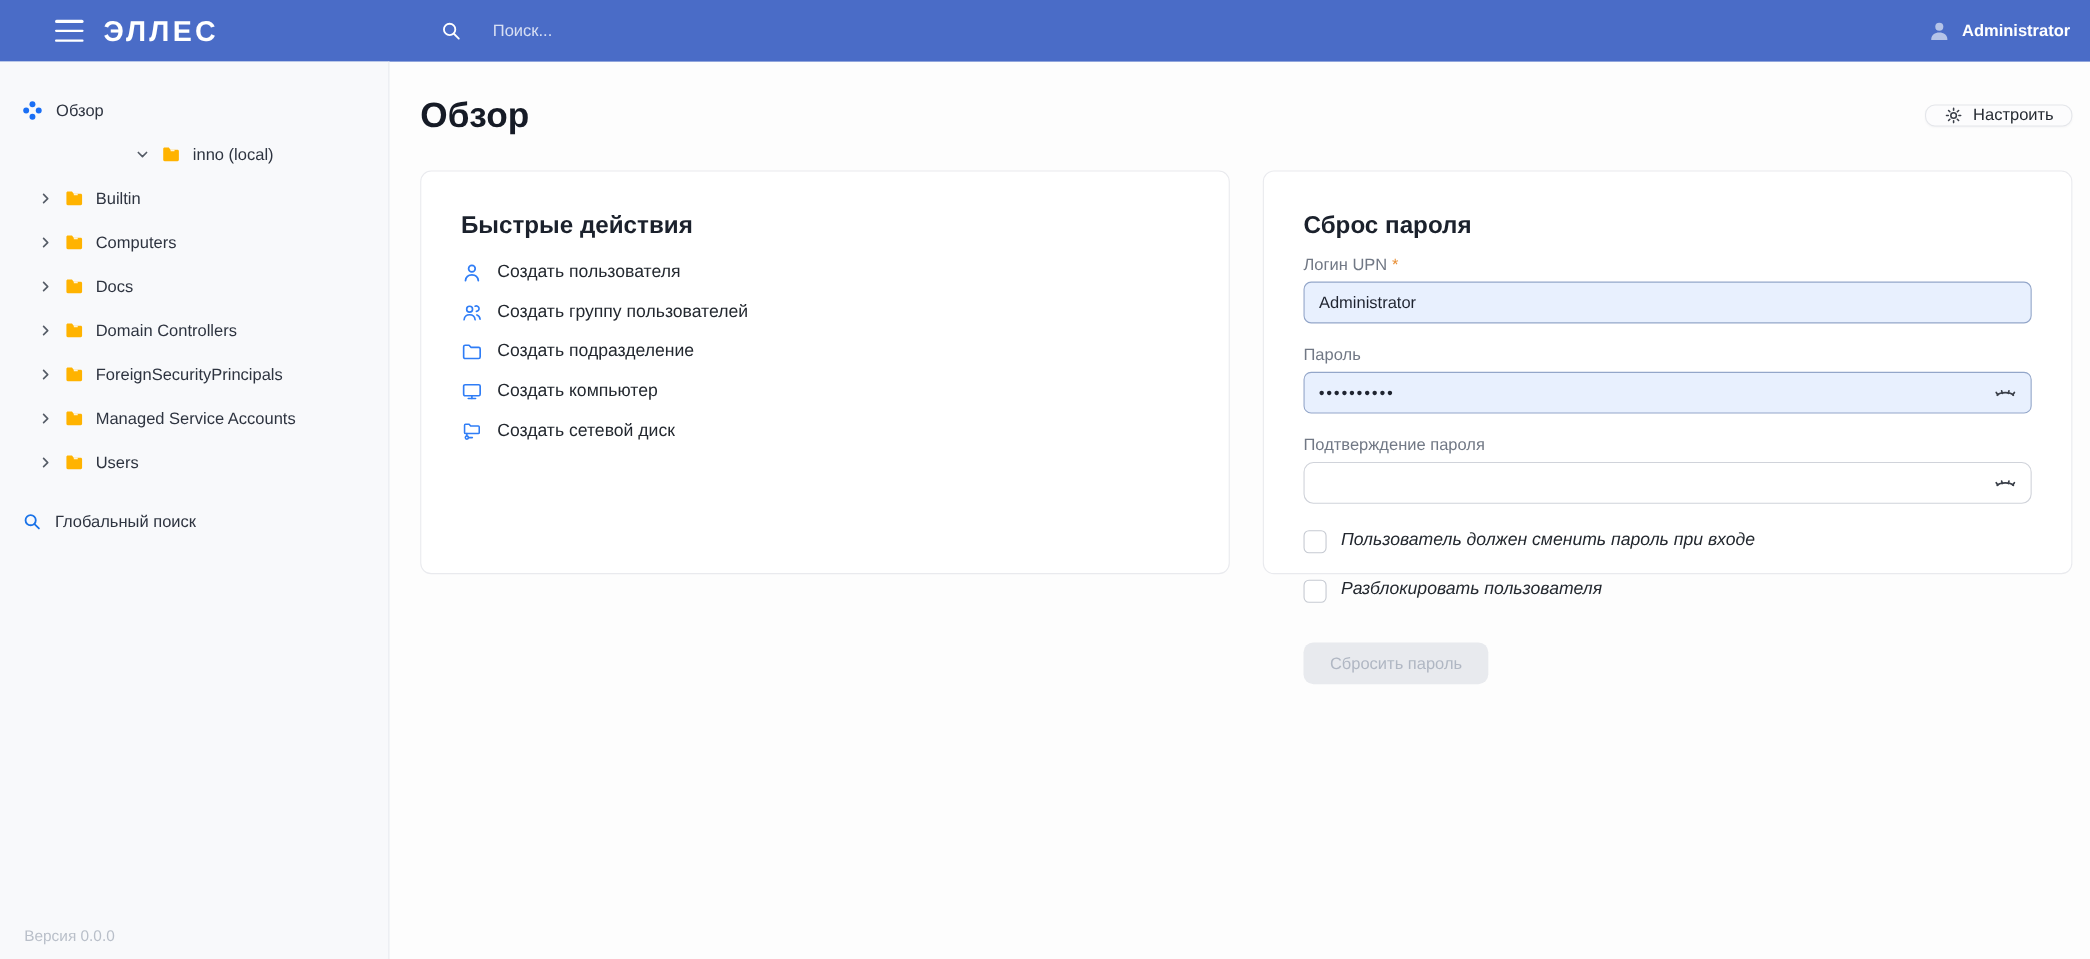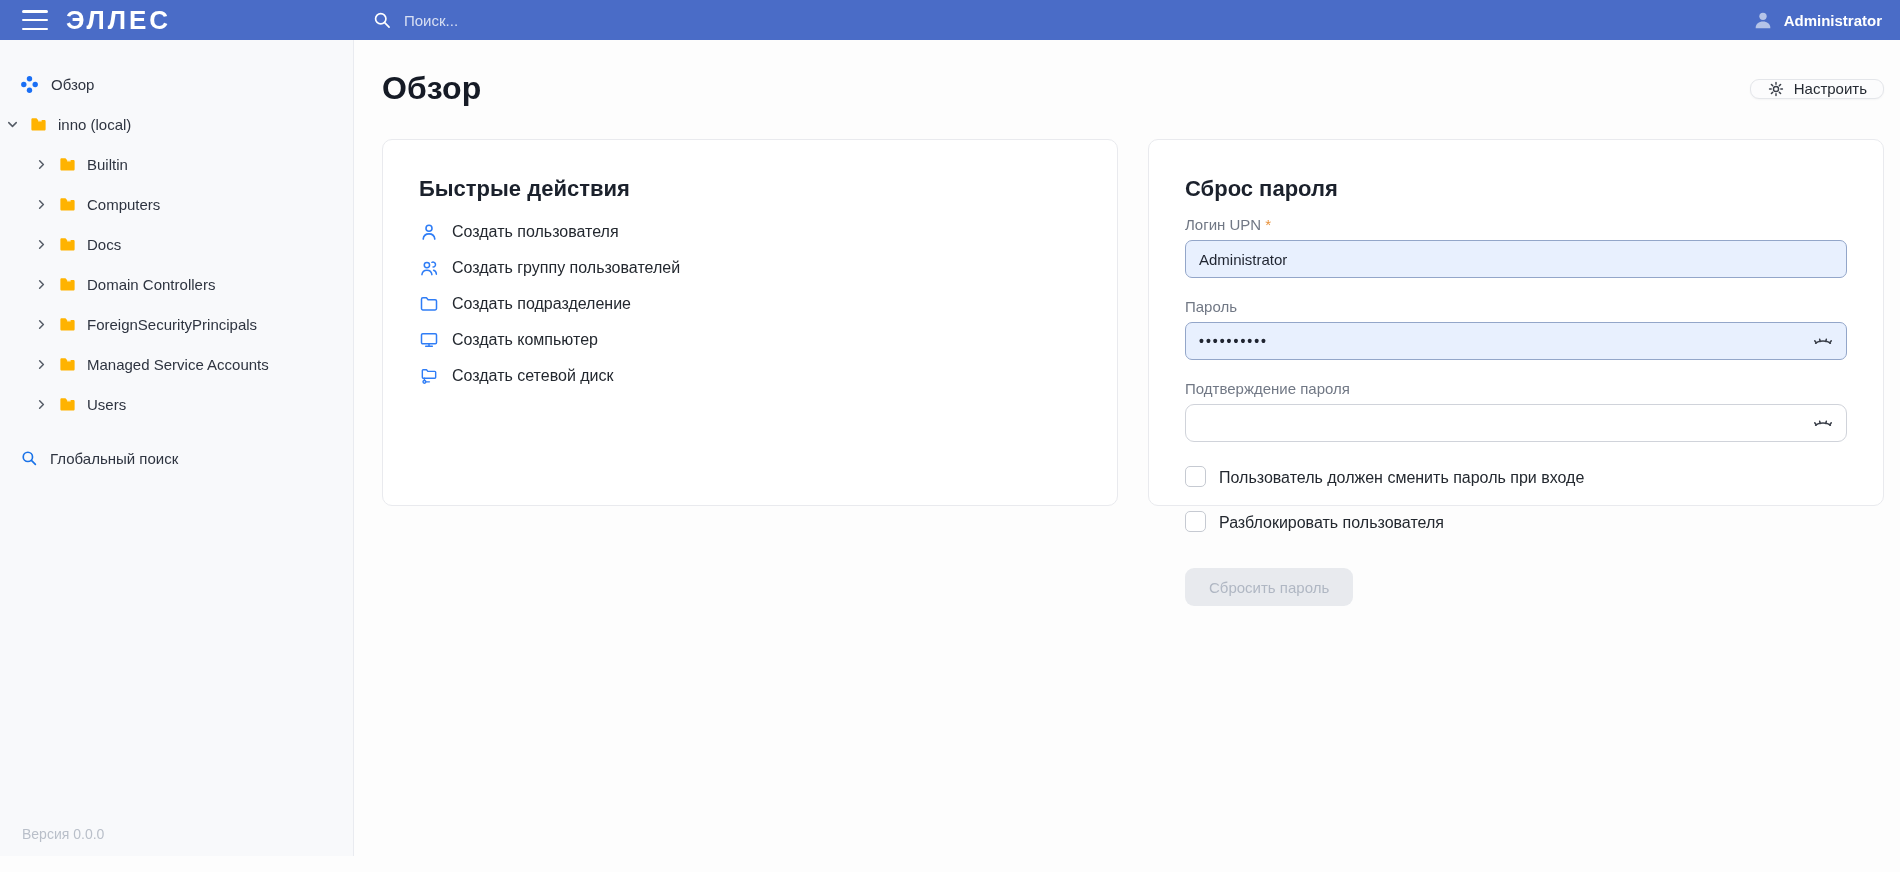--- a/index.html
+++ b/index.html
@@ -1,41 +1,41 @@
 <!DOCTYPE html>
 <html><head>
 <meta charset="utf-8">
 <style>
   * { margin:0; padding:0; box-sizing:border-box; }
   html,body { width:1900px; height:872px; overflow:hidden; }
   body { font-family:"Liberation Sans", sans-serif; background:#fdfdfd; color:#20252e; }
 
   
-  .topbar { height:40px; background:#4a6cc7; display:flex; align-items:center; color:#fff; }
+  .topbar { height:56px; background:#4a6cc7; display:flex; align-items:center; color:#fff;padding-left:28px; }
   .topbar-left { width:354px; display:flex; align-items:center; padding-left:22px; flex:0 0 auto; }
   .burger { width:26px; height:20px; display:flex; flex-direction:column; justify-content:space-between; cursor:pointer; margin-right:18px; }
   .burger span { display:block; height:2.5px; background:#fff; border-radius:2px; }
   .logo { font-size:26px; font-weight:800; letter-spacing:3px; color:#fff; }
-  .search-zone { display:flex; gap:12px; margin-left:18px; }
+  .search-zone { display:flex; gap:28px; margin-left:18px; }
   .search-input { background:transparent; border:none; outline:none; color:#fff; font-size:15px; width:420px; font-family:"Liberation Sans",sans-serif; }
   .search-input::placeholder { color:rgba(255,255,255,0.78); }
   .topbar-spacer { flex:1; }
   .user-zone { display:flex; align-items:center; gap:10px; padding-right:18px; }
   .user-name { font-size:15px; font-weight:700; }
 
   
   .layout { display:flex; height:816px; }
   .sidebar { width:354px; flex:0 0 auto; background:#f8f9fb; border-right:1px solid #e9ebf0; position:relative; padding-top:24px; }
   .main { flex:1; padding:0 16px 0 28px; overflow:hidden; }
 
   
   .nav-row { height:40px; display:flex; align-items:center; padding-left:20px; cursor:pointer; font-size:15px; color:#2e3440; }
   .nav-row .txt { margin-left:12px; }
   .tree-row { height:40px; display:flex; align-items:center; cursor:pointer; font-size:15px; color:#2e3440; }
-  .tree-row.root { padding-left:3px; }
+  .tree-row.root { padding-left:16px;justify-content:center; }
   .tree-row.child { padding-left:32px; }
   .tree-row .chev { width:18px; height:18px; display:flex; align-items:center; justify-content:center; flex:0 0 auto; }
   .tree-row .folder { margin-left:8px; display:flex; flex:0 0 auto; }
   .tree-row .lbl { margin-left:10px; white-space:nowrap; }
   .global-search { margin-top:14px; }
   .version { position:absolute; left:22px; bottom:14px; font-size:14px; color:#b9bfc9; }
 
   
   .main-header { margin-top:30px; display:flex; align-items:center; justify-content:space-between; }
   .page-title { font-size:32px; font-weight:600; color:#161b26; letter-spacing:0.2px; }
@@ -55,21 +55,21 @@
   
   .form { margin-top:14px; }
   .field-label { font-size:15px; color:#717885; margin-bottom:7px; }
   .req { color:#e8913a; }
   .field-wrap { position:relative; margin-bottom:20px; }
   .txt-input { width:100%; height:38px; border-radius:7px; padding:0 40px 0 13px; font-size:15px; color:#1f2430; outline:none; font-family:"Liberation Sans",sans-serif; }
   .txt-input.autofill { background:#e8f0fe; border:1px solid #93a6c9; }
   .txt-input.empty { background:#fff; border:1px solid #d0d3da; border-radius:9px; }
   .txt-input.pwd { letter-spacing:2px; font-weight:700; font-size:14px; }
   .eye { position:absolute; right:13px; top:50%; transform:translateY(-50%); width:22px; height:22px; cursor:pointer; display:flex; align-items:center; }
-  .check-row { display:flex; align-items:flex-end; gap:13px; margin-top:24px; cursor:pointer; }
+  .check-row { display:flex; align-items:flex-start; gap:13px; margin-top:24px; cursor:pointer;font-style:italic; }
   .check-row:first-of-type { margin-top:24px; }
   .checkbox { width:21px; height:21px; border:1.5px solid #c6cad2; border-radius:5px; background:#fff; flex:0 0 auto; }
   .check-label { font-size:16px; color:#23282f; }
   .btn-submit { margin-top:36px; background:#e8eaee; color:#b0b7c3; border:none; border-radius:9px; height:38px; padding:0 24px; font-size:15px; font-family:"Liberation Sans",sans-serif; cursor:not-allowed; }
 
   svg { display:block; }
 </style>
 </head>
 <body>
 

